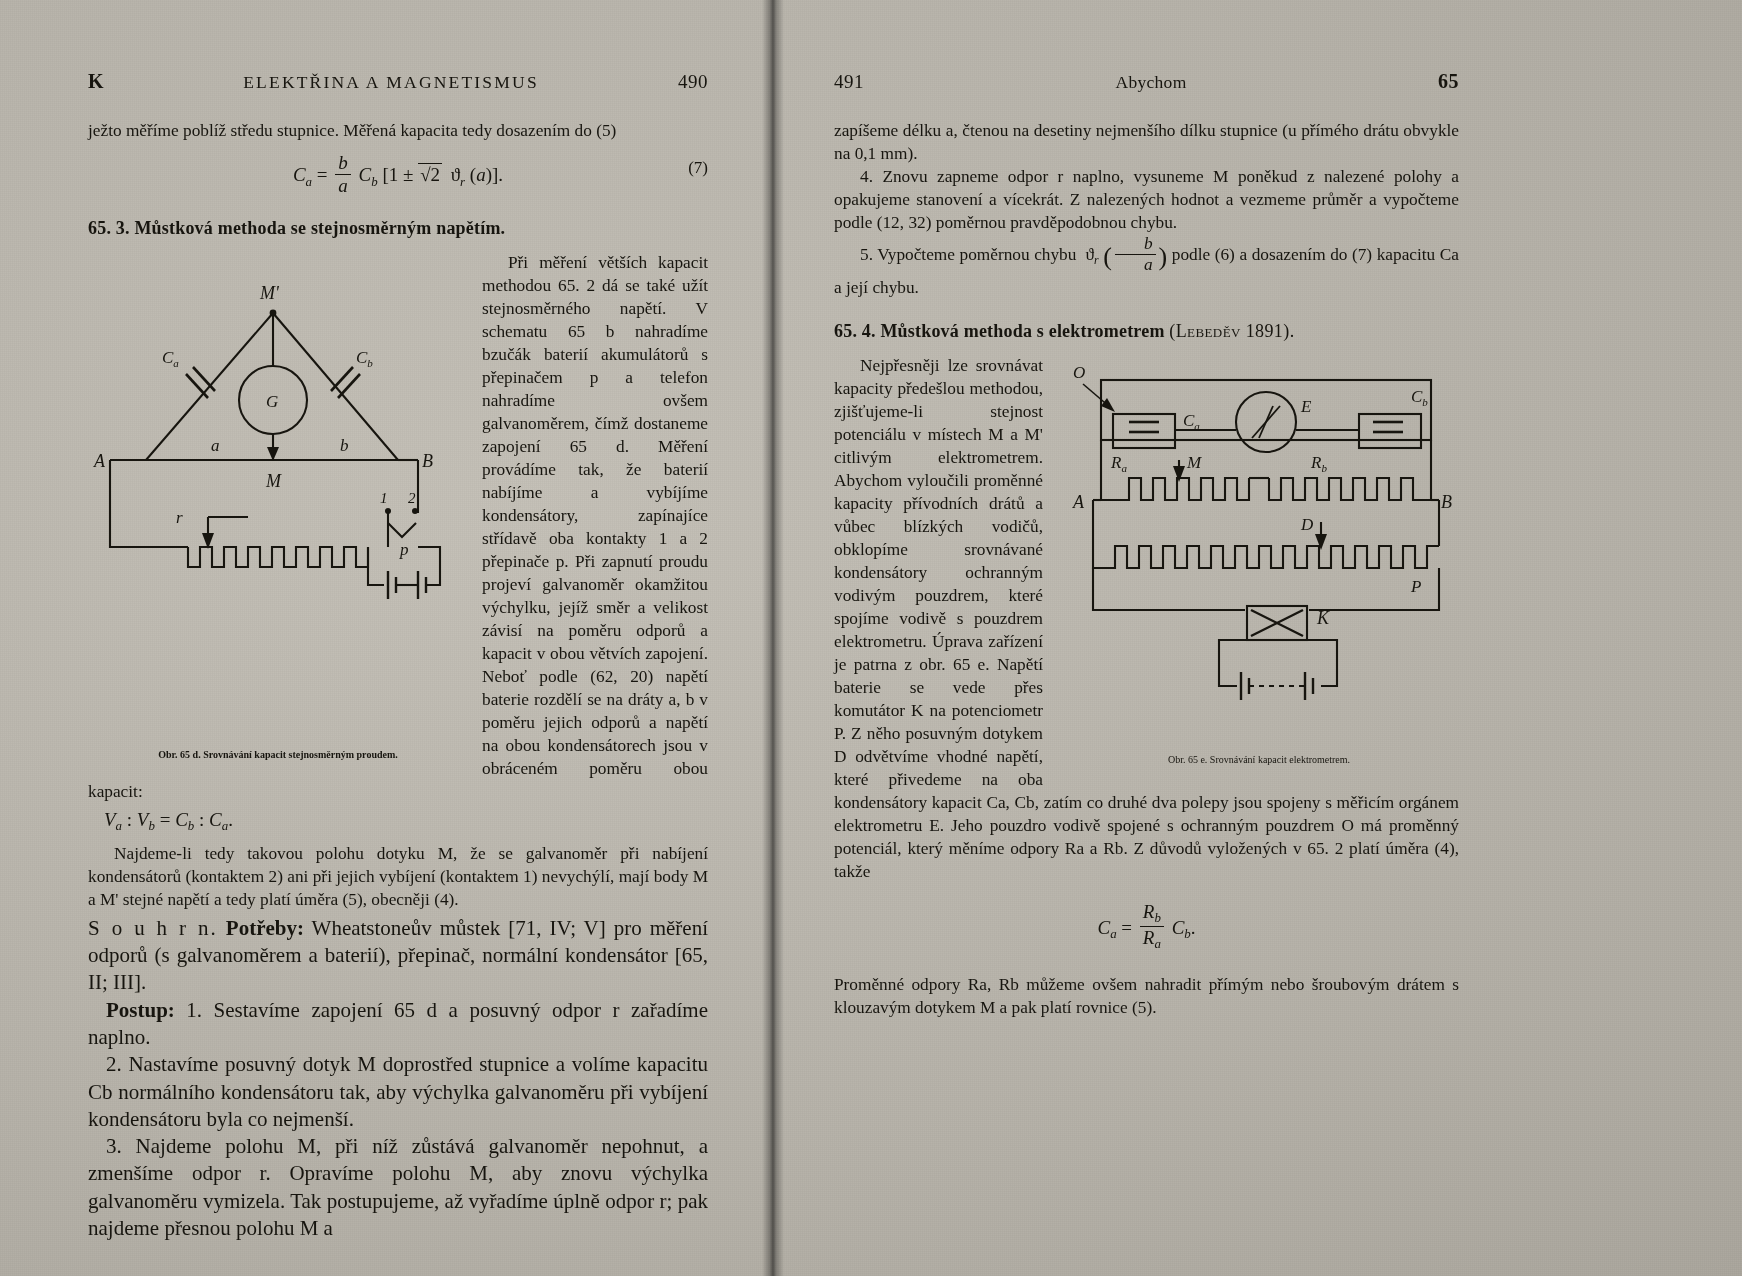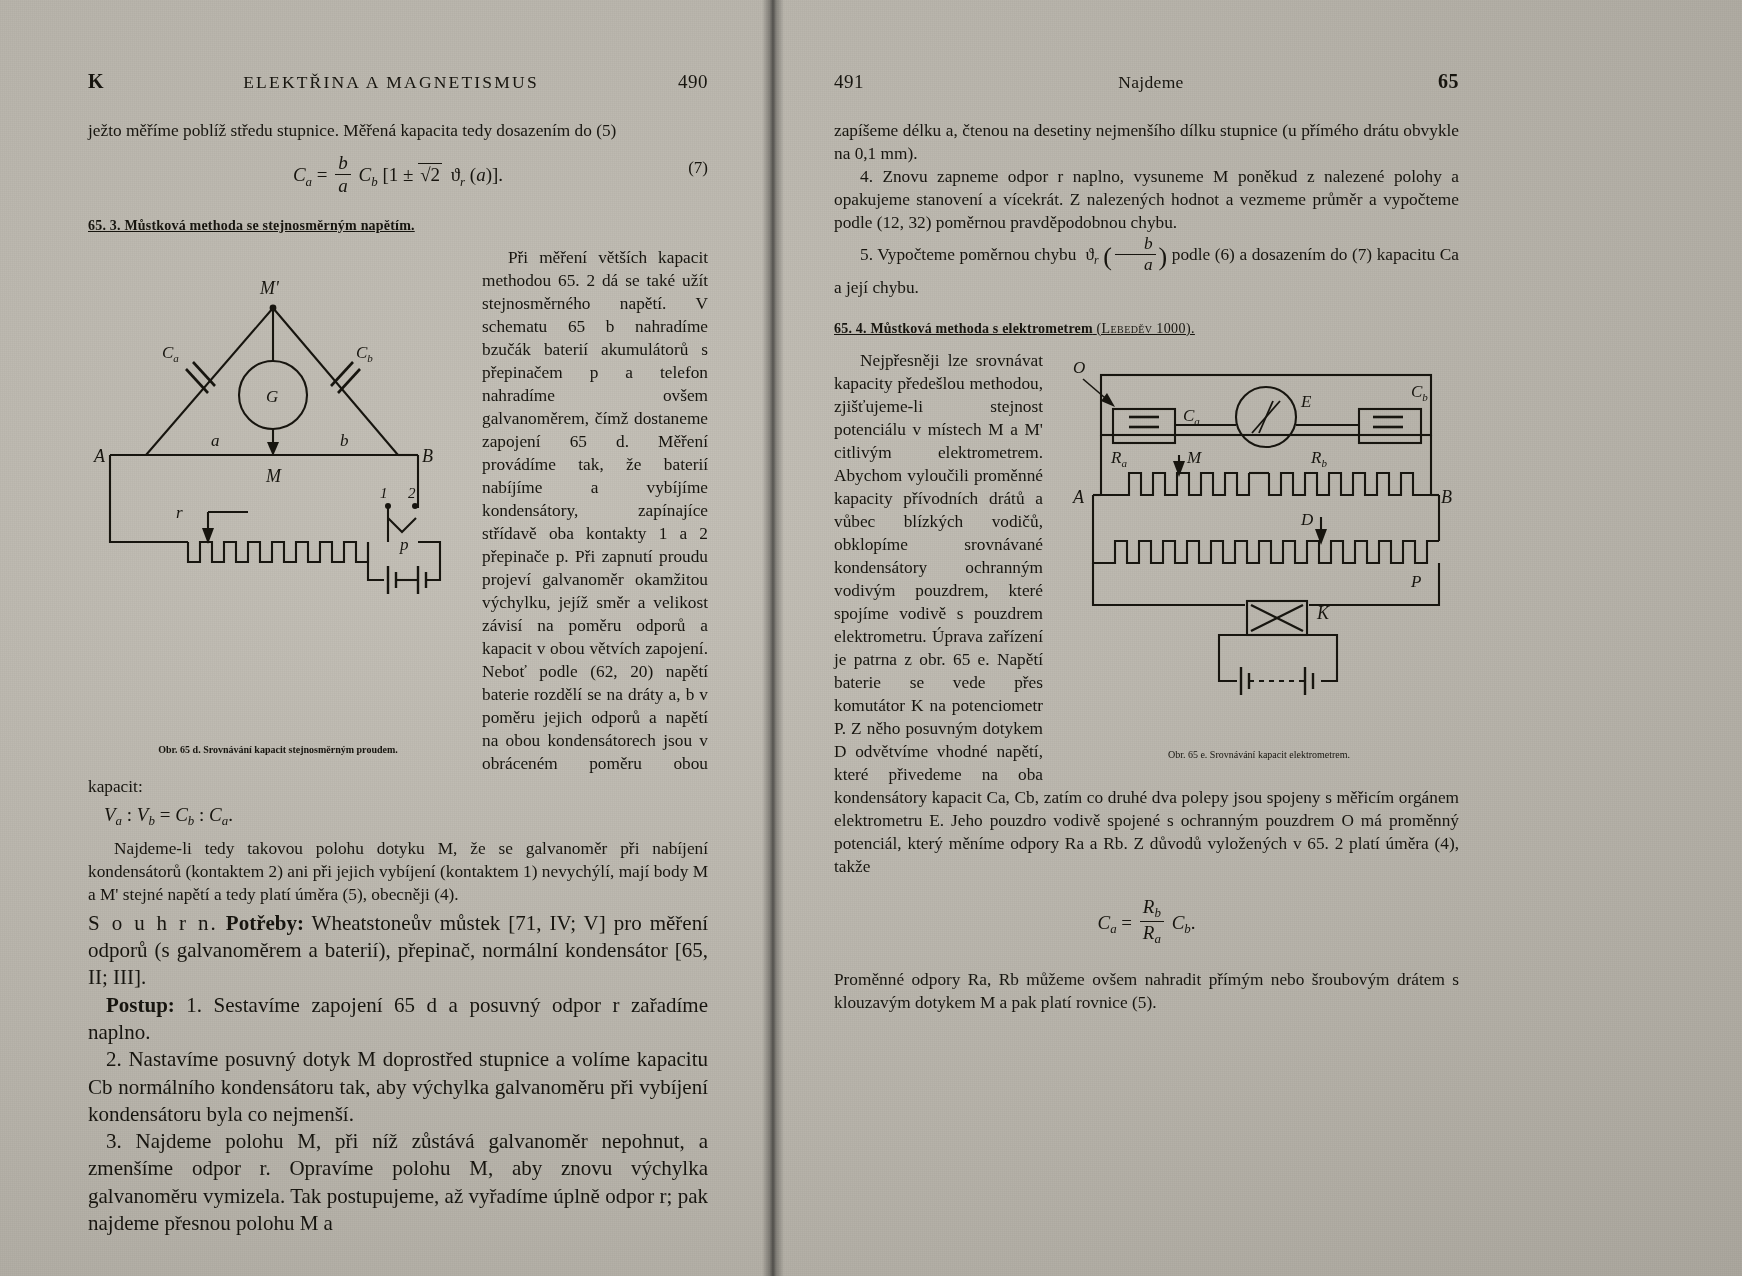--- a/index.html
+++ b/index.html
@@ -59,23 +59,22 @@
   }
   .eq .num{position:absolute;right:0;top:6px;font-size:17px;}
   i,em{font-style:italic;}
   .frac{display:inline-block;vertical-align:-0.55em;text-align:center;margin:0 3px;}
   .frac .n{display:block;border-bottom:1.3px solid #17150f;padding:0 3px;line-height:1.15;}
   .frac .d{display:block;padding:0 3px;line-height:1.2;}
   .sqrt{border-top:1.2px solid #17150f;padding:0 2px;}
   .sub{font-size:.68em;vertical-align:-0.32em;}
 
   h3.sec{
-    font-size:14px;font-weight:bold;margin:20px 0 12px 0;
+    font-size:18px;font-weight:bold;margin:20px 0 12px 0;
     letter-spacing:.2px;
-    text-decoration:underline;
   }
   .smallcaps{font-variant:small-caps;letter-spacing:.4px;}
 
   
   .figwrap{overflow:hidden;}
   .figbox{float:left;margin:4px 14px 2px 0;}
   .figcap{font-size:10px;text-align:center;line-height:1.28;width:380px;margin-top:4px;}
   .figcap .b{font-weight:bold;}
 
   .rightcol-fig{float:right;margin:6px 0 4px 16px;}
@@ -212,38 +211,38 @@
     </div>
   </div>
 
   <div class="gutter"></div>
 
   <div class="page right">
     <div class="colwrap">
 
       <div class="runhead">
         <span class="folio">491</span>
-        <span class="title" style="font-variant:normal;letter-spacing:.3px">Najdeme</span>
+        <span class="title" style="font-variant:normal;letter-spacing:.3px">Abychom</span>
         <span class="folio bold">65</span>
       </div>
 
       <p>zapíšeme délku a, čtenou na desetiny nejmenšího dílku stupnice (u přímého drátu obvykle na 0,1 mm).</p>
 
       <p class="ind">4. Znovu zapneme odpor r naplno, vysuneme M poněkud z nalezené polohy a opakujeme stanovení a vícekrát. Z nalezených hodnot a vezmeme průměr a vypočteme podle (12, 32) poměrnou pravděpodobnou chybu.</p>
 
       <p class="ind">
         <span>5. Vypočteme poměrnou chybu</span>
         &nbsp;ϑ<span class="sub"><i>r</i></span>
         <span style="font-size:26px;vertical-align:-.18em">(</span><span class="frac"><span class="n"><i>b</i></span><span class="d"><i>a</i></span></span><span style="font-size:26px;vertical-align:-.18em">)</span>
         <span>podle (6) a dosazením do (7) kapacitu Ca a její chybu.</span>
       </p>
 
       <h3 class="sec" style="margin-top:22px">
         <span>65. 4. Můstková methoda s elektrometrem</span>
-        <span class="smallcaps" style="font-weight:normal">(Lebeděv 1000).</span>
+        <span class="smallcaps" style="font-weight:normal">(Lebeděv 1891).</span>
       </h3>
 
       <div>
 
         <div class="rightcol-fig">
           <svg width="400" height="390" viewBox="0 0 400 390">
 
             <rect class="ln" x="42" y="20" width="330" height="60" stroke-width="2.1" fill="none"></rect>
             <line class="ln" x1="42" y1="80" x2="42" y2="118" stroke-width="2.1"></line>
             <line class="ln" x1="372" y1="80" x2="372" y2="118" stroke-width="2.1"></line>

